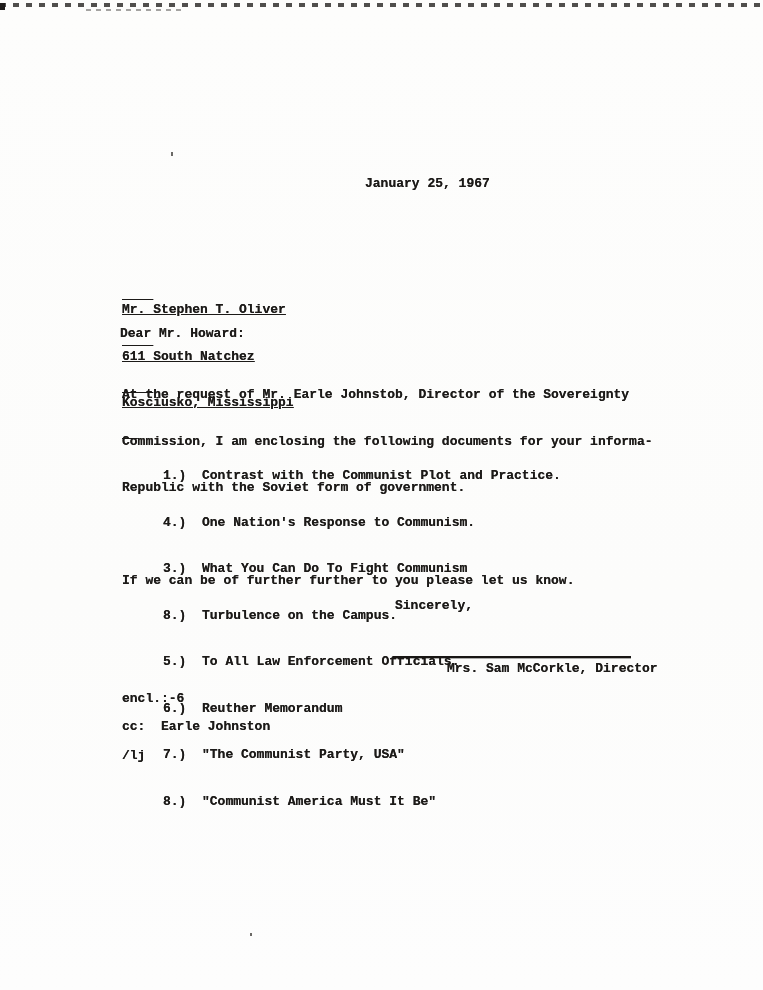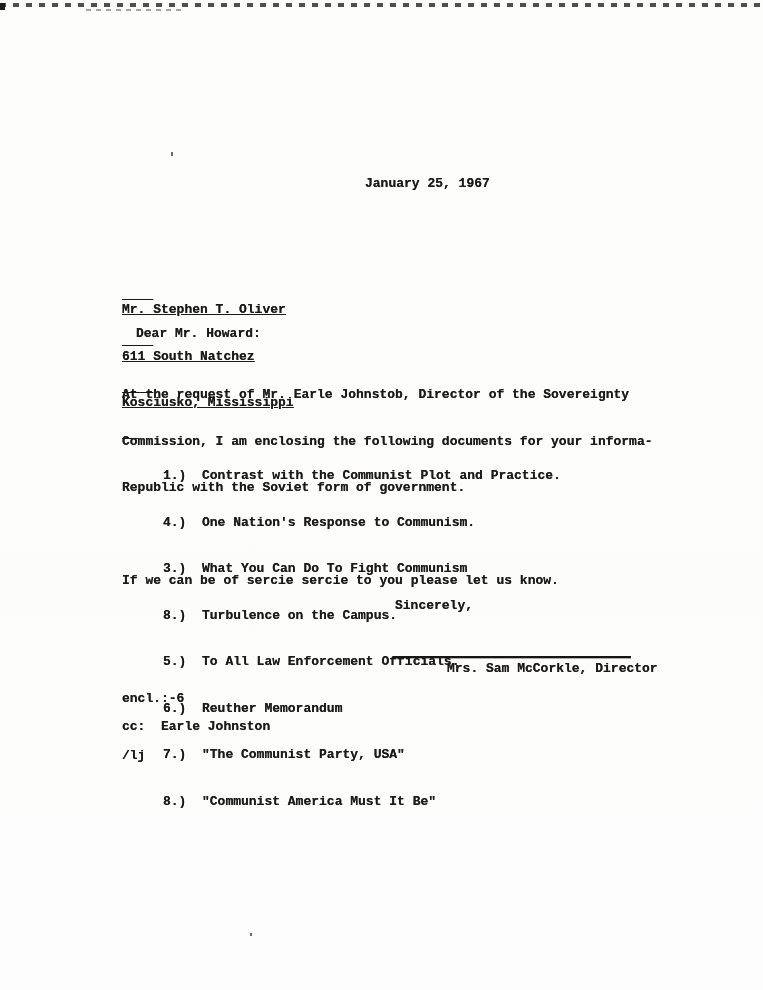--- a/index.html
+++ b/index.html
@@ -72,40 +72,40 @@
   <div class="speck speck-2"></div>
 
   <div class="line" style="top:176px; left:365px;">January 25, 1967</div>
 
   <div class="block" style="top:271px; left:122px;text-decoration:underline;">
     <div class="bline">Mr. Stephen T. Oliver</div>
     <div class="bline">611 South Natchez</div>
     <div class="bline">Kosciusko, Mississippi</div>
   </div>
 
-  <div class="line" style="top:326px; left:136px;">Dear Mr. Howard:</div>
+  <div class="line" style="top:326px; left:120px;">Dear Mr. Howard:</div>
 
   <div class="block" style="top:356px; left:122px;">
     <div class="bline">At the request of Mr. Earle Johnstob, Director of the Sovereignty</div>
     <div class="bline">Commission, I am enclosing the following documents for your informa-</div>
     <div class="bline">Republic with the Soviet form of government.</div>
   </div>
 
   <div class="block" style="top:437px; left:163px;">
     <div class="bline">1.)  Contrast with the Communist Plot and Practice.</div>
     <div class="bline">4.)  One Nation's Response to Communism.</div>
     <div class="bline">3.)  What You Can Do To Fight Communism</div>
     <div class="bline">8.)  Turbulence on the Campus.</div>
     <div class="bline">5.)  To All Law Enforcement Officials.</div>
     <div class="bline">6.)  Reuther Memorandum</div>
     <div class="bline">7.)  "The Communist Party, USA"</div>
     <div class="bline">8.)  "Communist America Must It Be"</div>
   </div>
 
-  <div class="line" style="top:573px; left:122px;">If we can be of sercie sercie to you please let us know.</div>
+  <div class="line" style="top:573px; left:122px;">If we can be of further further to you please let us know.</div>
 
   <div class="line" style="top:598px; left:395px;">Sincerely,</div>
 
   <div class="sig-rule"></div>
   <div class="line" style="top:661px; left:415px;padding-left:32px;">Mrs. Sam McCorkle, Director</div>
 
   <div class="line" style="top:691px; left:122px;text-align:right;">encl.:-6</div>
 
   <div class="line" style="top:719px; left:122px;">cc:  Earle Johnston</div>
 

